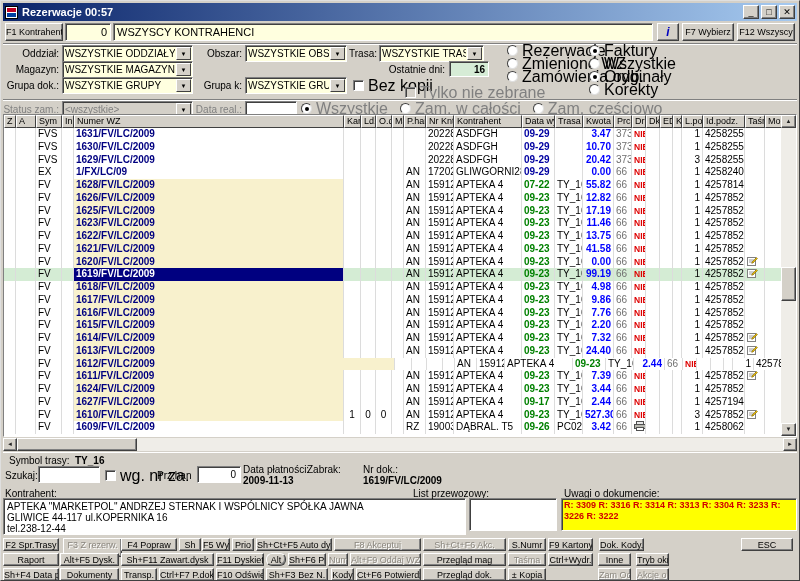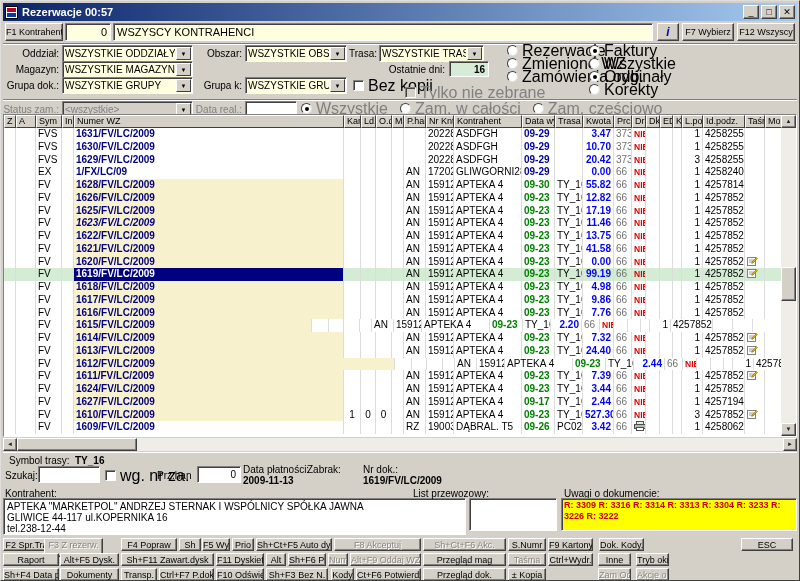--- a/index.html
+++ b/index.html
@@ -341,21 +341,21 @@
           <div class="cell" style="width: 26px;">FV</div>
           <div class="cell" style="width: 12px;"></div>
           <div class="cell c-nr yel" style="width: 270px;">1628/FV/LC/2009</div>
           <div class="cell ac" style="width: 17px;"></div>
           <div class="cell ac" style="width: 15px;"></div>
           <div class="cell ac" style="width: 16px;"></div>
           <div class="cell" style="width: 12px;"></div>
           <div class="cell" style="width: 22px;">AN</div>
           <div class="cell ar" style="width: 28px;">15912</div>
           <div class="cell" style="width: 68px;">APTEKA 4</div>
-          <div class="cell c-data green" style="width: 33px;">09-30</div>
+          <div class="cell c-data green" style="width: 33px;">07-22</div>
           <div class="cell" style="width: 28px;">TY_16</div>
           <div class="cell ar c-kwota" style="width: 31px;">55.82</div>
           <div class="cell c-prc" style="width: 18px;">66</div>
           <div class="cell c-dr" style="width: 14px;">NIE</div>
           <div class="cell" style="width: 14px;"></div>
           <div class="cell" style="width: 13px;"></div>
           <div class="cell" style="width: 9px;"></div>
           <div class="cell ar" style="width: 21px;">1</div>
           <div class="cell ar" style="width: 42px;">4257814</div>
           <div class="cell" style="width: 20px;"></div>
@@ -411,21 +411,21 @@
           <div class="cell ar" style="width: 21px;">1</div>
           <div class="cell ar" style="width: 42px;">4257852</div>
           <div class="cell" style="width: 20px;"></div>
           <div class="cell" style="width: 20px;"></div>
         </div>
         <div class="grow">
           <div class="cell" style="width: 12px;"></div>
           <div class="cell" style="width: 20px;"></div>
           <div class="cell" style="width: 26px;">FV</div>
           <div class="cell" style="width: 12px;"></div>
-          <div class="cell c-nr yel" style="width: 270px; font-style: italic;">1623/FV/LC/2009</div>
+          <div class="cell c-nr yel" style="width: 270px;">1623/FV/LC/2009</div>
           <div class="cell ac" style="width: 17px;"></div>
           <div class="cell ac" style="width: 15px;"></div>
           <div class="cell ac" style="width: 16px;"></div>
           <div class="cell" style="width: 12px;"></div>
           <div class="cell" style="width: 22px;">AN</div>
           <div class="cell ar" style="width: 28px;">15912</div>
           <div class="cell" style="width: 68px;">APTEKA 4</div>
           <div class="cell c-data green" style="width: 33px;">09-23</div>
           <div class="cell" style="width: 28px;">TY_16</div>
           <div class="cell ar c-kwota" style="width: 31px;">11.46</div>
@@ -629,21 +629,21 @@
           <div class="cell ar" style="width: 21px;">1</div>
           <div class="cell ar" style="width: 42px;">4257852</div>
           <div class="cell" style="width: 20px;"></div>
           <div class="cell" style="width: 20px;"></div>
         </div>
         <div class="grow">
           <div class="cell" style="width: 12px;"></div>
           <div class="cell" style="width: 20px;"></div>
           <div class="cell" style="width: 26px;">FV</div>
           <div class="cell" style="width: 12px;"></div>
-          <div class="cell c-nr yel" style="width: 238px;">1615/FV/LC/2009</div>
+          <div class="cell c-nr yel" style="width: 270px;">1615/FV/LC/2009</div>
           <div class="cell ac" style="width: 17px;"></div>
           <div class="cell ac" style="width: 15px;"></div>
           <div class="cell ac" style="width: 16px;"></div>
           <div class="cell" style="width: 12px;"></div>
           <div class="cell" style="width: 22px;">AN</div>
           <div class="cell ar" style="width: 28px;">15912</div>
           <div class="cell" style="width: 68px;">APTEKA 4</div>
           <div class="cell c-data green" style="width: 33px;">09-23</div>
           <div class="cell" style="width: 28px;">TY_16</div>
           <div class="cell ar c-kwota" style="width: 31px;">2.20</div>
@@ -936,39 +936,39 @@
   <div class="abs lbl" style="left:412px;top:487px;">List przewozowy:</div>
   <div class="abs kbox sunken" style="left:468px;top:497px;width:88px;height:33px;"></div>
 
   <div class="abs lbl" style="left:563px;top:487px;">Uwagi o dokumencie:</div>
   <div class="abs notes sunken" style="left:560px;top:497px;width:236px;height:33px;" id="uwagi-box">
       <div>R: 3309 R: 3316 R: 3314 R: 3313 R: 3304 R: 3233 R: 3226 R: 3222</div>
     </div>
 
   <div class="btnrow" style="top:537px;" id="btnrow-0">
       <div class="btn raised" style="position: absolute; left: 2px; width: 56px; height: 13px; line-height: 11px;">F2 Spr.Trasy</div>
-      <div class="btn raised disabled" style="position: absolute; left: 43px; width: 59px; height: 19px; line-height: 11px;">F3 Z rezerw.</div>
+      <div class="btn raised disabled" style="position: absolute; left: 62px; width: 59px; height: 19px; line-height: 11px;">F3 Z rezerw.</div>
       <div class="btn raised" style="position: absolute; left: 120px; width: 56px; height: 13px; line-height: 11px;">F4 Popraw</div>
       <div class="btn raised" style="position: absolute; left: 178px; width: 22px; height: 13px; line-height: 11px;">Sh</div>
       <div class="btn raised" style="position: absolute; left: 201px; width: 28px; height: 13px; line-height: 11px;">F5 Wydr</div>
       <div class="btn raised" style="position: absolute; left: 231px; width: 22px; height: 13px; line-height: 11px;">Prio</div>
       <div class="btn raised" style="position: absolute; left: 255px; width: 76px; height: 13px; line-height: 11px;">Sh+Ct+F5 Auto dysk.</div>
       <div class="btn raised disabled" style="position: absolute; left: 333px; width: 87px; height: 13px; line-height: 11px;">F8 Akceptuj</div>
       <div class="btn raised disabled" style="position: absolute; left: 422px; width: 83px; height: 13px; line-height: 11px;">Sh+Ct+F6 Akc.</div>
       <div class="btn raised" style="position: absolute; left: 507px; width: 38px; height: 13px; line-height: 11px;">S.Numr</div>
       <div class="btn raised" style="position: absolute; left: 547px; width: 45px; height: 13px; line-height: 11px;">F9 Kartony</div>
       <div class="btn raised" style="position: absolute; left: 598px; width: 45px; height: 13px; line-height: 11px;">Dok. Kody.</div>
       <div class="btn raised" style="position: absolute; left: 740px; width: 52px; height: 13px; line-height: 11px;">ESC</div>
     </div>
   <div class="btnrow" style="top:552px;" id="btnrow-1">
       <div class="btn raised" style="position: absolute; left: 2px; width: 56px; height: 13px; line-height: 11px;">Raport</div>
       <div class="btn raised" style="position: absolute; left: 59px; width: 59px; height: 13px; line-height: 11px;">Alt+F5 Dysk.</div>
       <div class="btn raised" style="position: absolute; left: 120px; width: 93px; height: 13px; line-height: 11px;">Sh+F11 Zawart.dysk</div>
       <div class="btn raised" style="position: absolute; left: 215px; width: 48px; height: 13px; line-height: 11px;">F11 Dyskietki</div>
-      <div class="btn raised" style="position: absolute; left: 265px; width: 20px; height: 13px; line-height: 11px;">Alt</div>
+      <div class="btn raised" style="position: absolute; left: 265px; width: 20px; height: 13px; line-height: 11px; border-radius: 6px;">Alt</div>
       <div class="btn raised" style="position: absolute; left: 287px; width: 38px; height: 13px; line-height: 11px;">Sh+F6 Prac</div>
       <div class="btn raised disabled" style="position: absolute; left: 327px; width: 20px; height: 13px; line-height: 11px;">Num</div>
       <div class="btn raised disabled" style="position: absolute; left: 349px; width: 71px; height: 13px; line-height: 11px;">Alt+F9 Oddaj WZ</div>
       <div class="btn raised" style="position: absolute; left: 422px; width: 83px; height: 13px; line-height: 11px;">Przegląd mag</div>
       <div class="btn raised disabled" style="position: absolute; left: 507px; width: 38px; height: 13px; line-height: 11px;">Taśma</div>
       <div class="btn raised" style="position: absolute; left: 547px; width: 45px; height: 13px; line-height: 11px;">Ctrl+Wydr.</div>
       <div class="btn raised" style="position: absolute; left: 597px; width: 33px; height: 13px; line-height: 11px;">Inne</div>
       <div class="btn raised" style="position: absolute; left: 635px; width: 33px; height: 13px; line-height: 11px;">Tryb okr.</div>
     </div>
   <div class="btnrow" style="top:567px;" id="btnrow-2">

